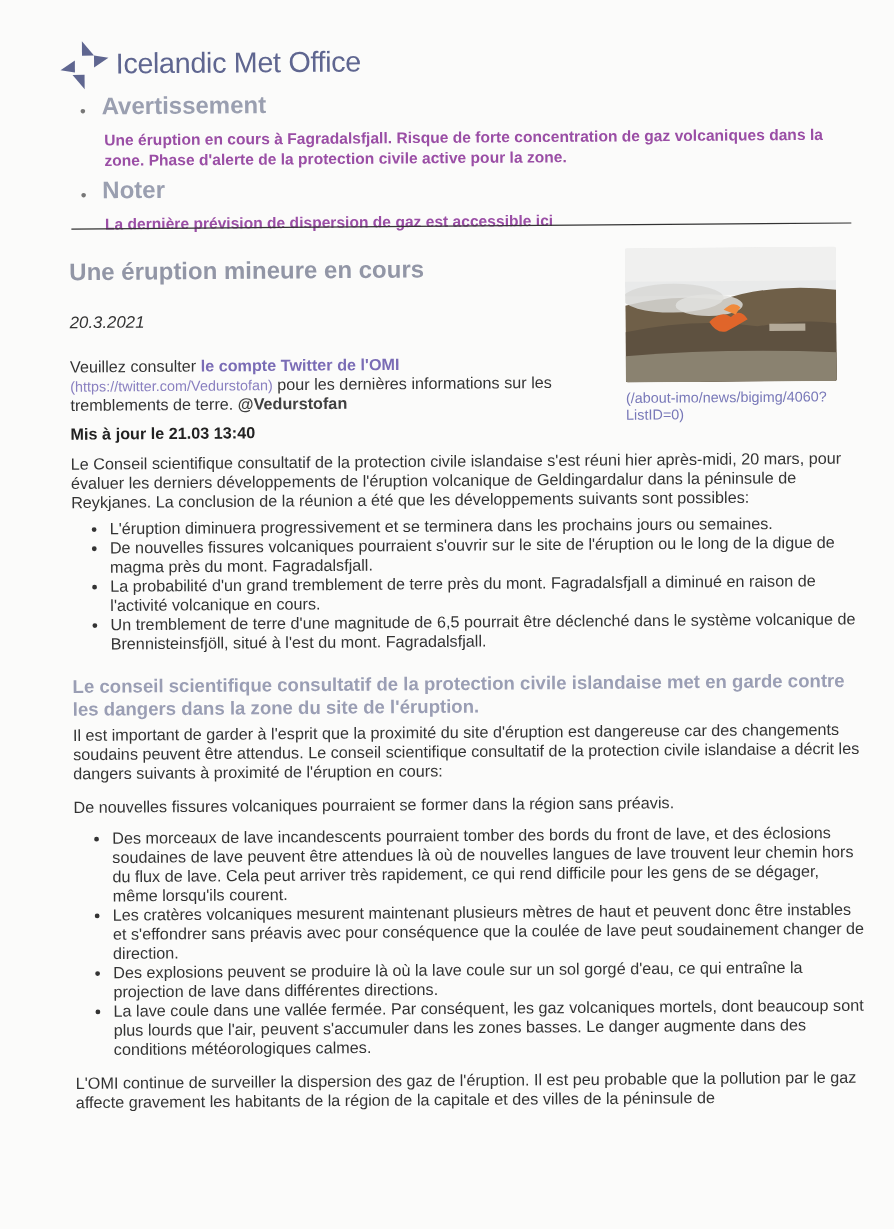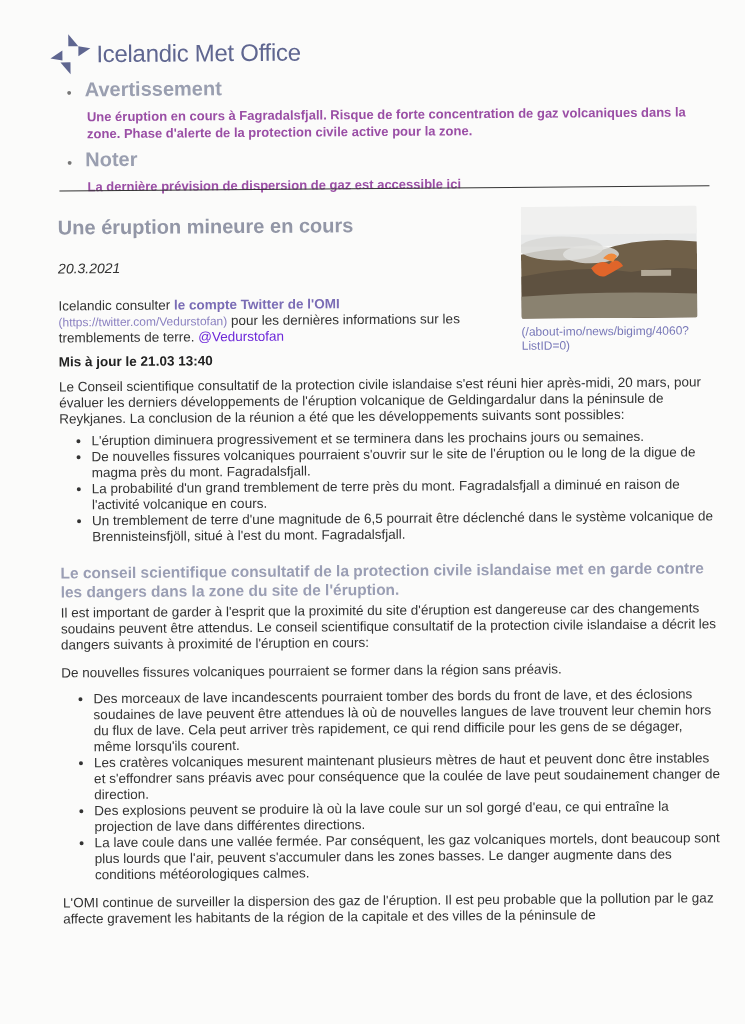--- a/index.html
+++ b/index.html
@@ -31,21 +31,21 @@
   .article-title { font-size: 20px; font-weight: bold; color: #9296a6; margin: 0; line-height: 26px; }
   .article-date { font-size: 14px; font-style: italic; color: #333; margin-top: 20px; }
 
   .figure { position: absolute; left: 463px; top: -4px; width: 180px; }
   .figure-img { width: 176px; height: 112px; position: relative; overflow: hidden; border-radius: 2px; }
   .figure-caption { font-size: 12px; color: #7878b8; line-height: 14px; margin-top: 6px; }
 
   .intro { width: 440px; margin-top: 22px; font-size: 13.5px; line-height: 16px; color: #333; }
   .intro .twitter-link { color: #7a6cb5; font-weight: bold; text-decoration: none; }
   .intro .twitter-url { color: #8a80c0; font-size: 12px; text-decoration: none; }
-  .intro .handle { font-weight: normal; color: #6d28d9; text-align: center; }
+  .intro .handle { font-weight: bold; color: #404040; text-align: center; }
 
   .updated { font-size: 13.5px; font-weight: bold; margin-top: 8px; color: #222; }
   p.body { font-size: 13.5px; line-height: 16px; margin: 10px 0 0 0; color: #333; }
   ul.bullets { margin: 6px 0 0 0; padding-left: 32px; font-size: 13.5px; line-height: 16px; color: #333; }
   ul.bullets li { margin: 0; }
   .section-title { font-size: 15.5px; font-weight: bold; color: #9a9eb4; line-height: 19px; margin: 18px 0 0 0; }
   ul.bullets2 { margin: 10px 0 0 0; padding-left: 32px; font-size: 13.5px; line-height: 16px; color: #333; }
 </style>
 </head>
 <body>
@@ -93,21 +93,21 @@
           <ellipse cx="70" cy="48" rx="28" ry="9" fill="#e2e2e0" opacity="0.8"></ellipse>
           <path d="M70,62 Q80,52 88,58 Q96,50 102,60 Q92,66 84,70 Q76,72 70,62 Z" fill="#e0652a"></path>
           <path d="M82,52 Q90,44 96,50 L92,56 Z" fill="#f08a3c"></path>
           <rect x="120" y="64" width="30" height="6" fill="#c8bfae" opacity="0.8"></rect>
         </svg>
       </div>
       <div class="figure-caption">(/about-imo/news/bigimg/4060?ListID=0)</div>
     </div>
 
     <div class="intro">
-      <span>Icelandic consulter </span><a class="twitter-link">le compte Twitter de l'OMI</a><br>
+      <span>Veuillez consulter </span><a class="twitter-link">le compte Twitter de l'OMI</a><br>
       <a class="twitter-url">(https://twitter.com/Vedurstofan)</a><span> pour les dernières informations sur les tremblements de terre. </span><span class="handle">@Vedurstofan</span>
     </div>
 
     <div class="updated">Mis à jour le 21.03 13:40</div>
 
     <p class="body">Le Conseil scientifique consultatif de la protection civile islandaise s'est réuni hier après-midi, 20 mars, pour évaluer les derniers développements de l'éruption volcanique de Geldingardalur dans la péninsule de Reykjanes. La conclusion de la réunion a été que les développements suivants sont possibles:</p>
 
     <ul class="bullets">
       <li>L'éruption diminuera progressivement et se terminera dans les prochains jours ou semaines.</li>
       <li>De nouvelles fissures volcaniques pourraient s'ouvrir sur le site de l'éruption ou le long de la digue de magma près du mont. Fagradalsfjall.</li>

